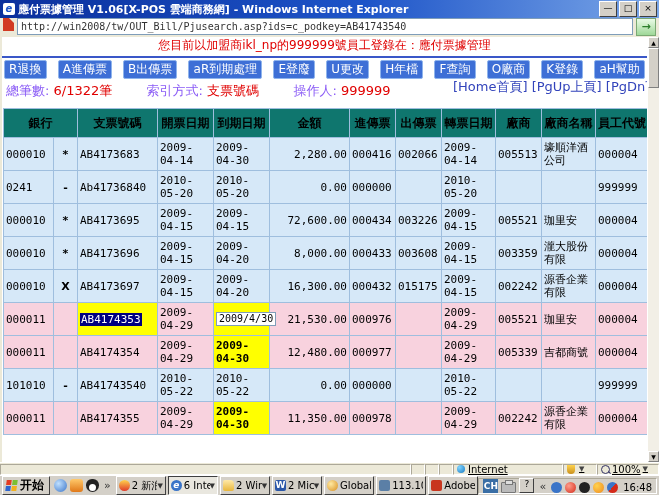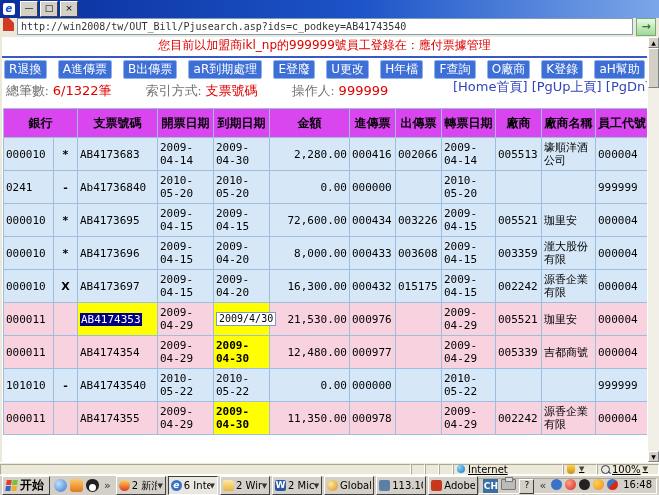--- a/index.html
+++ b/index.html
@@ -46,31 +46,31 @@
   .login-line{flex:none;text-align:center;color:#e00000;font-size:12px;height:18px;line-height:16px;}
   .head-rule{flex:none;border-top:2px solid #3a57c8;margin:1px 0 2px 0;}
 
   
   .toolbar{flex:none;display:flex;gap:11px;padding:0 2px;height:19px;}
   .tb-btn{flex:1 1 auto;background:#3E6FD6;color:#fff;border:1px solid #8FB4EC;border-radius:2px;
     font-size:12px;line-height:16px;text-align:center;padding:0 3px;white-space:nowrap;cursor:default;}
 
   
   .statusrow{flex:none;position:relative;height:29px;font-size:13px;padding:3px 4px 0 4px;box-sizing:border-box;}
-  .statusrow .lbl{color:#737373;font-family:Liberation Serif, serif;}
+  .statusrow .lbl{color:#8b5cf6;}
   .statusrow .val{color:#e00000;}
   .statusrow .gap{display:inline-block;width:26px;}
   .nav-links{position:absolute;right:2px;top:1px;width:192px;color:#3344bb;font-size:13px;line-height:14px;text-align:right;}
   .nav-links span{white-space:nowrap;}
 
   
   .table-wrap{flex:1;overflow:hidden;padding:0 1px;}
   table.bill{width:100%;border-collapse:collapse;table-layout:fixed;
     font-family:"DejaVu Sans Mono","DejaVu Sans",monospace;font-size:11px;}
-  table.bill th{background:#d946ef;border:1px solid #9FBEDE;font-family:"DejaVu Sans",sans-serif;
+  table.bill th{background:#0f766e;border:1px solid #9FBEDE;font-family:"DejaVu Sans",sans-serif;
     font-size:12px;font-weight:bold;color:#000;height:28px;padding:0 1px;text-align:center;line-height:13px;}
   table.bill td{border:1px solid #9FBEDE;height:30px;padding:1px 2px;vertical-align:middle;
     word-wrap:break-word;line-height:13px;color:#000;}
   tr.row-blue td{background:#D6E8F8;}
   tr.row-pink td{background:#F8D2DE;}
   td.c-amount{text-align:right;padding-right:4px;}
   td.c-flag{color:#e00000;text-align:center;font-weight:bold;font-family:"DejaVu Sans",sans-serif;}
   tr td.cell-yellow{background:#FFFF00;}
   td.text-alert{color:#f00000;font-weight:bold;}
   .sel-text{background:#000080;color:#fff;padding:0 1px;}
@@ -114,21 +114,21 @@
     text-align:center;color:#fff;font-weight:bold;}
   .ticon.uc{background:linear-gradient(#ffd24d,#e03a2a);border-radius:50%;}
   .ticon.ie{background:#3a74c8;border-radius:50%;font-style:italic;}
   .ticon.folder{background:linear-gradient(#ffe9a8,#e8b63c);border-radius:2px 4px 2px 2px;}
   .ticon.word{background:#2b57a8;border-radius:2px;}
   .ticon.global{background:radial-gradient(circle at 35% 35%,#ffe9a0,#d88f1f);border-radius:50%;}
   .ticon.remote{background:#5b7fa6;border-radius:2px;}
   .ticon.adobe{background:#c8361e;border-radius:2px;}
   .task-btn .tlabel{font-size:10px;white-space:nowrap;overflow:hidden;}
   .task-btn .tdrop{font-size:7px;margin-left:auto;color:#333;}
-  .tray{flex:none;display:flex;align-items:flex-start;gap:3px;border:1px solid;border-color:#aca899 #fff #fff #aca899;
+  .tray{flex:none;display:flex;align-items:flex-end;gap:3px;border:1px solid;border-color:#aca899 #fff #fff #aca899;
     height:16px;padding:0 4px;box-sizing:border-box;}
   .lang-box{width:15px;height:14px;background:#3A6EA5;color:#fff;font-size:9px;font-weight:bold;
     line-height:14px;text-align:center;}
   .printer{width:13px;height:9px;background:#bbb;border:1px solid #777;border-radius:1px;position:relative;}
   .printer:before{content:"";position:absolute;left:3px;top:-3px;width:6px;height:3px;background:#ddd;border:1px solid #777;}
   .help-btn{width:13px;height:13px;background:#D4D0C8;border:1px solid;border-color:#fff #404040 #404040 #fff;
     font-size:9px;line-height:11px;text-align:center;}
   .tico{width:11px;height:11px;border-radius:50%;}
   .tico.t1{background:#3a74c8;}
   .tico.t2{background:radial-gradient(circle at 35% 35%,#ff9d8a,#d42a1a);}
@@ -137,20 +137,21 @@
   .tico.t5{background:linear-gradient(135deg,#3a74c8 50%,#d42a1a 50%);}
   .clock{font-size:10px;padding-left:2px;}
 </style>
 </head>
 <body>
 
 <div class="screen">
 
   <div class="titlebar">
     <div class="win-icon">e</div>
+    <div class="title">應付票據管理 V1.06[X-POS 雲端商務網] - Windows Internet Explorer</div>
     <div class="win-btn">—</div>
     <div class="win-btn">□</div>
     <div class="win-btn">×</div>
   </div>
 
   <div class="addressbar">
     <div class="page-ico"></div>
     <div class="url-box">http://win2008/tw/OUT_Bill/Pjusearch.asp?ids=c_podkey=AB41743540</div>
     <div class="go-btn">→</div>
   </div>

